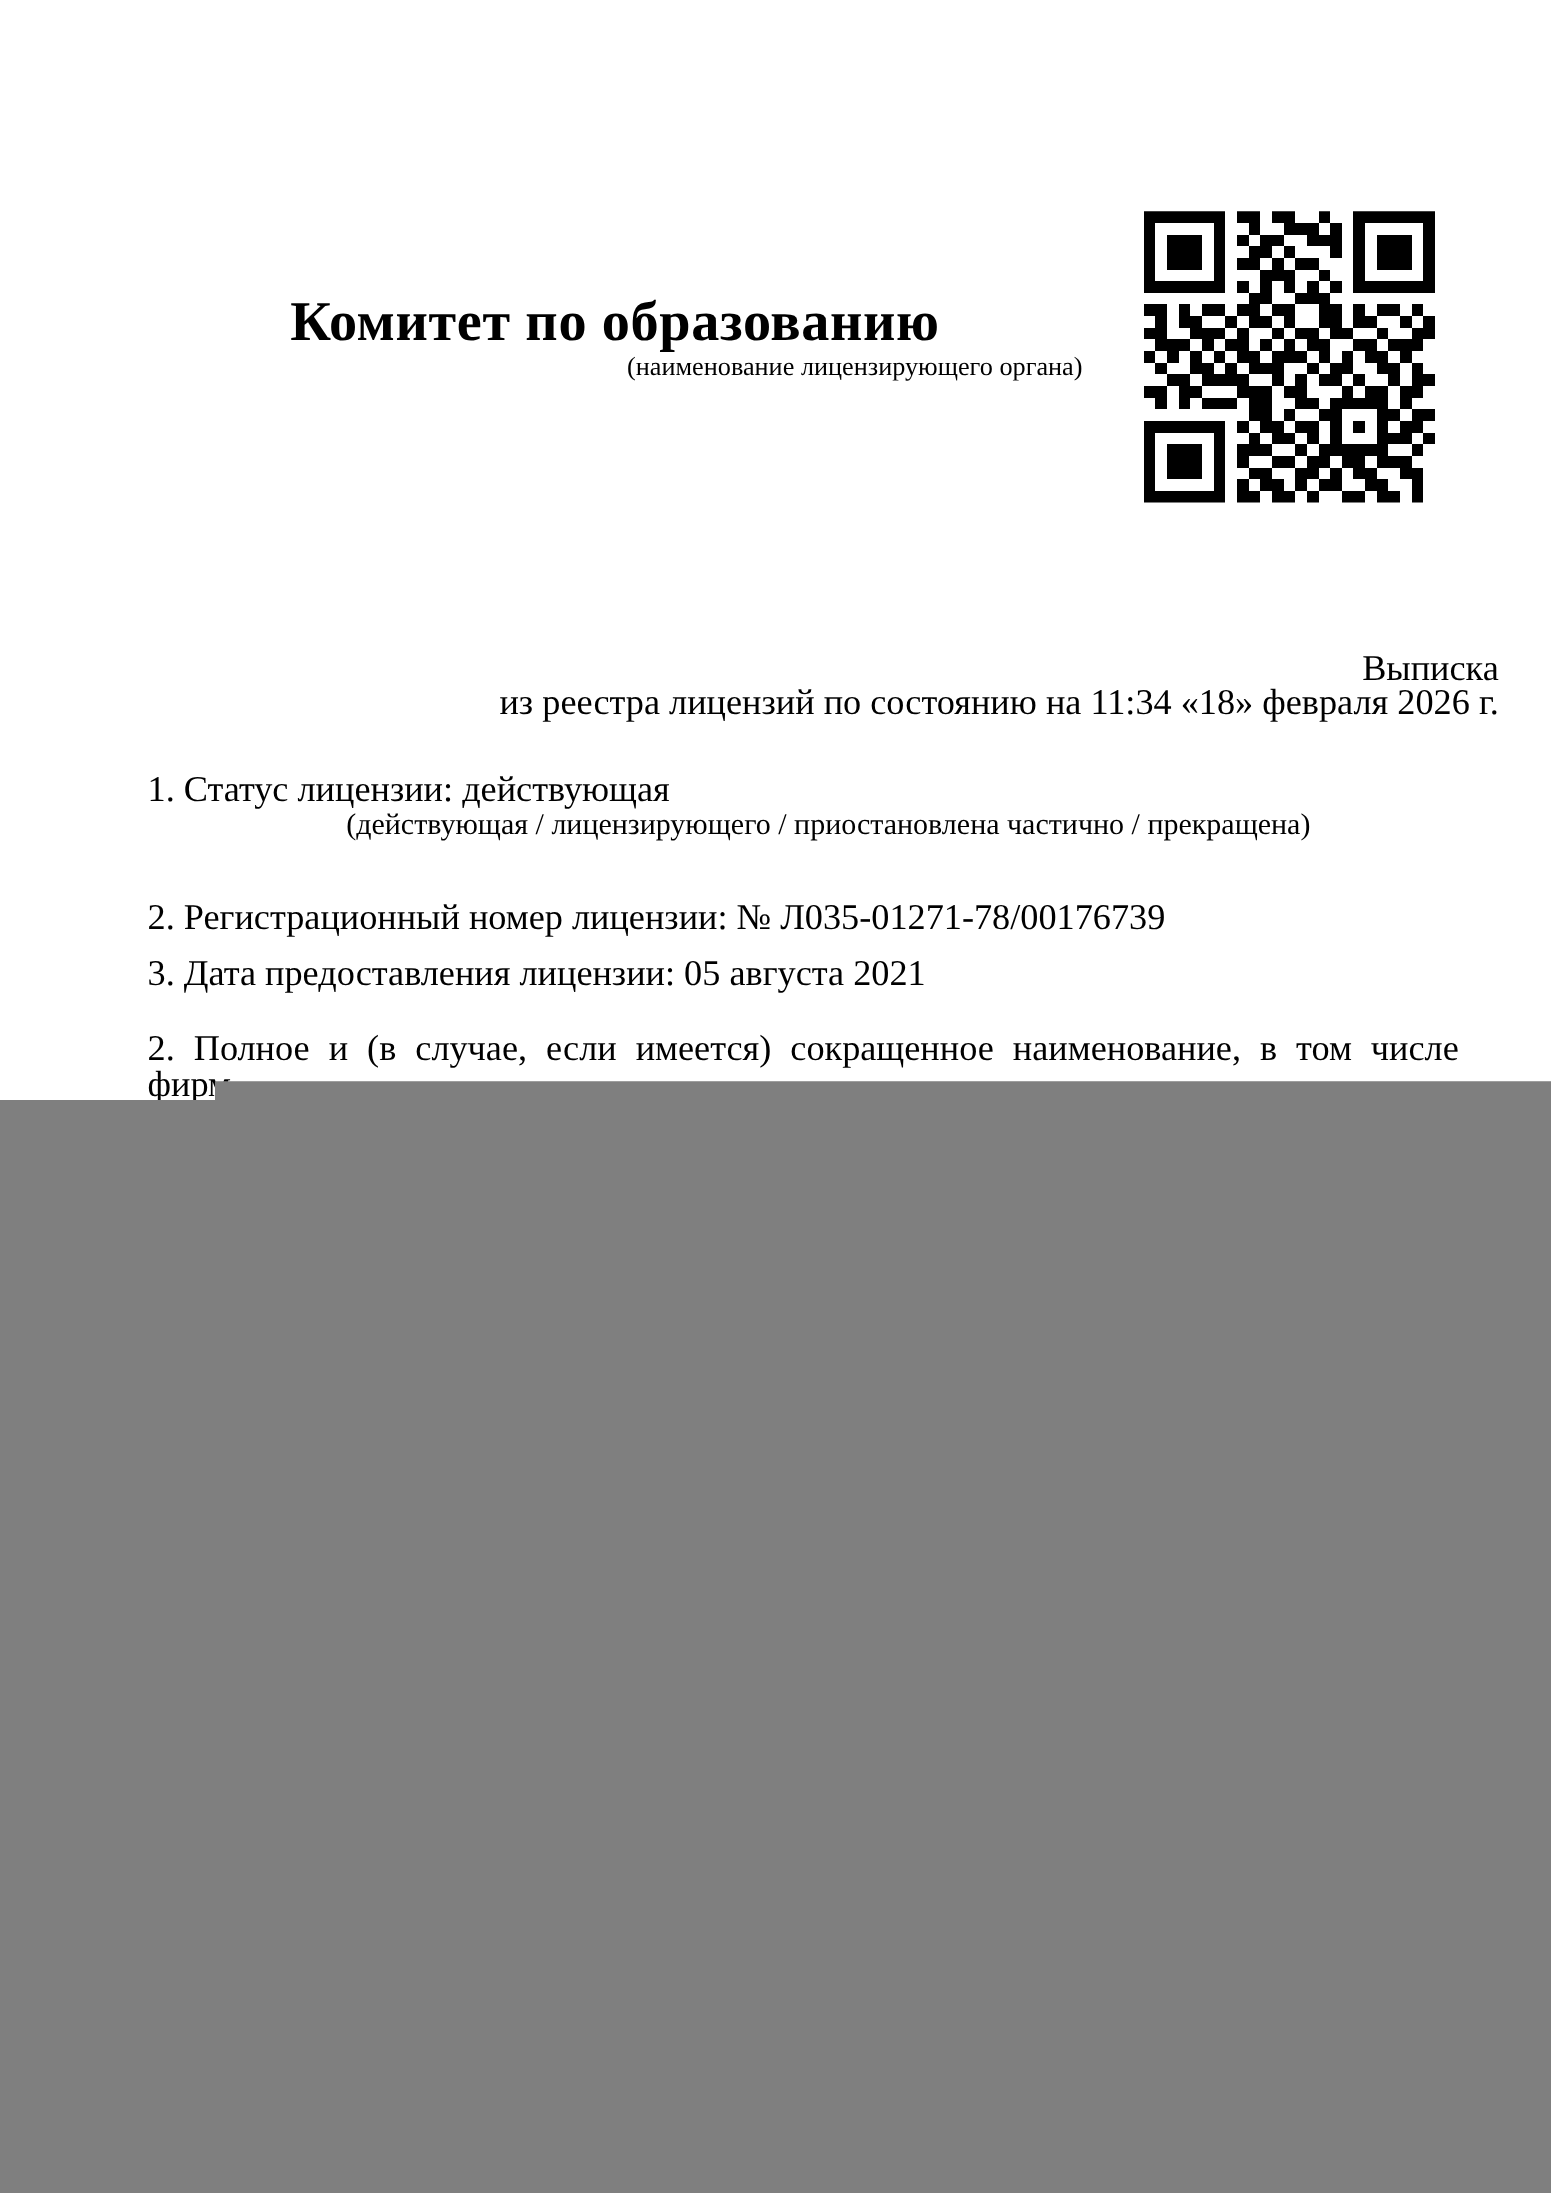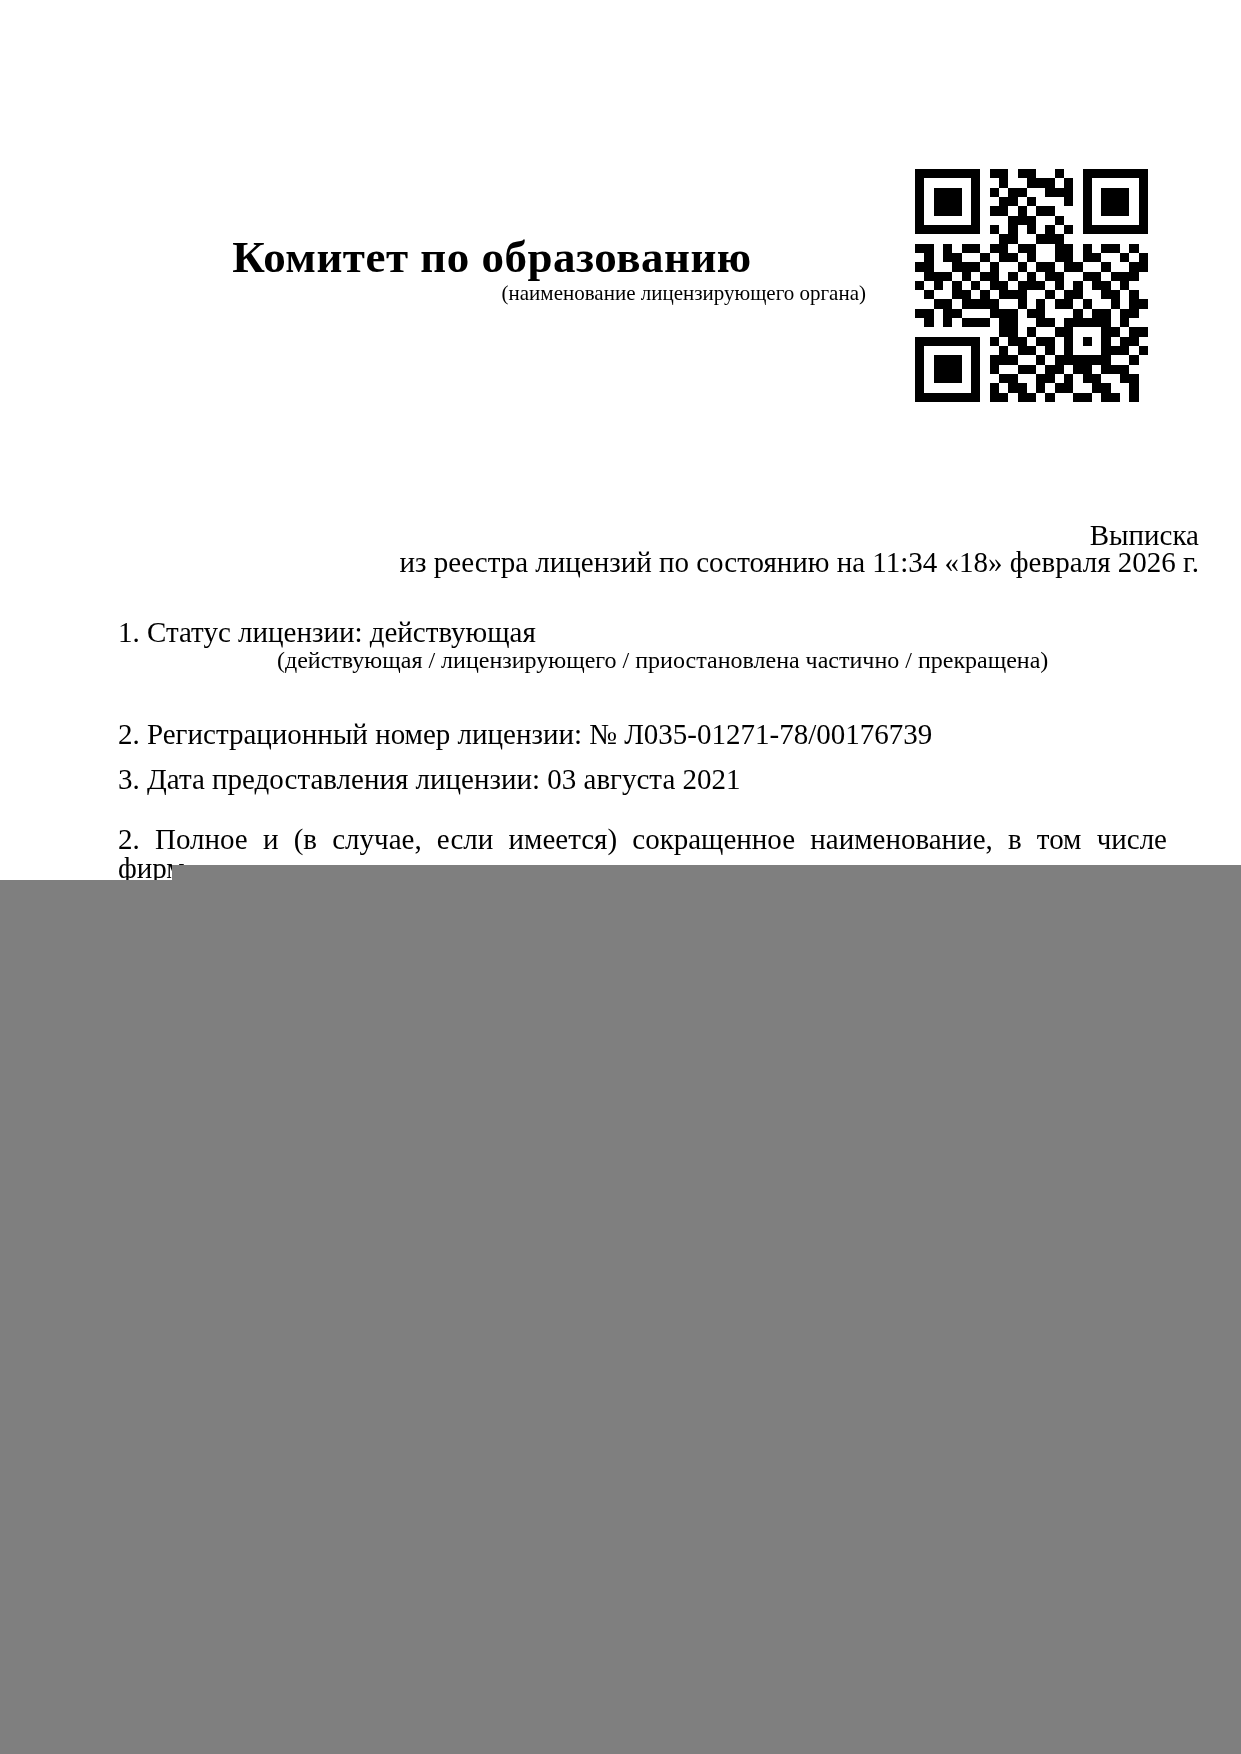--- a/index.html
+++ b/index.html
@@ -429,21 +429,21 @@
     <div>Выписка</div>
     <div>из реестра лицензий по состоянию на 11:34 «18» февраля 2026 г.</div>
   </div>
 
   <div class="abs item item-1">1. Статус лицензии: действующая</div>
 
   <div class="abs note-1">(действующая / лицензирующего / приостановлена частично / прекращена)</div>
 
   <div class="abs item item-2">2. Регистрационный номер лицензии: № Л035-01271-78/00176739</div>
 
-  <div class="abs item item-3">3. Дата предоставления лицензии: 03 августа 2021</div>
+  <div class="abs item item-3">3. Дата предоставления лицензии: 05 августа 2021</div>
 
   <div class="abs item-4a">2. Полное и (в случае, если имеется) сокращенное наименование, в том числе</div>
 
   <div class="abs item-4b">фирм</div>
 
   <div class="abs overlay-strip" style="background: rgb(127, 127, 127);"></div>
 
   <div class="abs overlay-main" style="background: rgb(127, 127, 127);"></div>
 
 </div>

